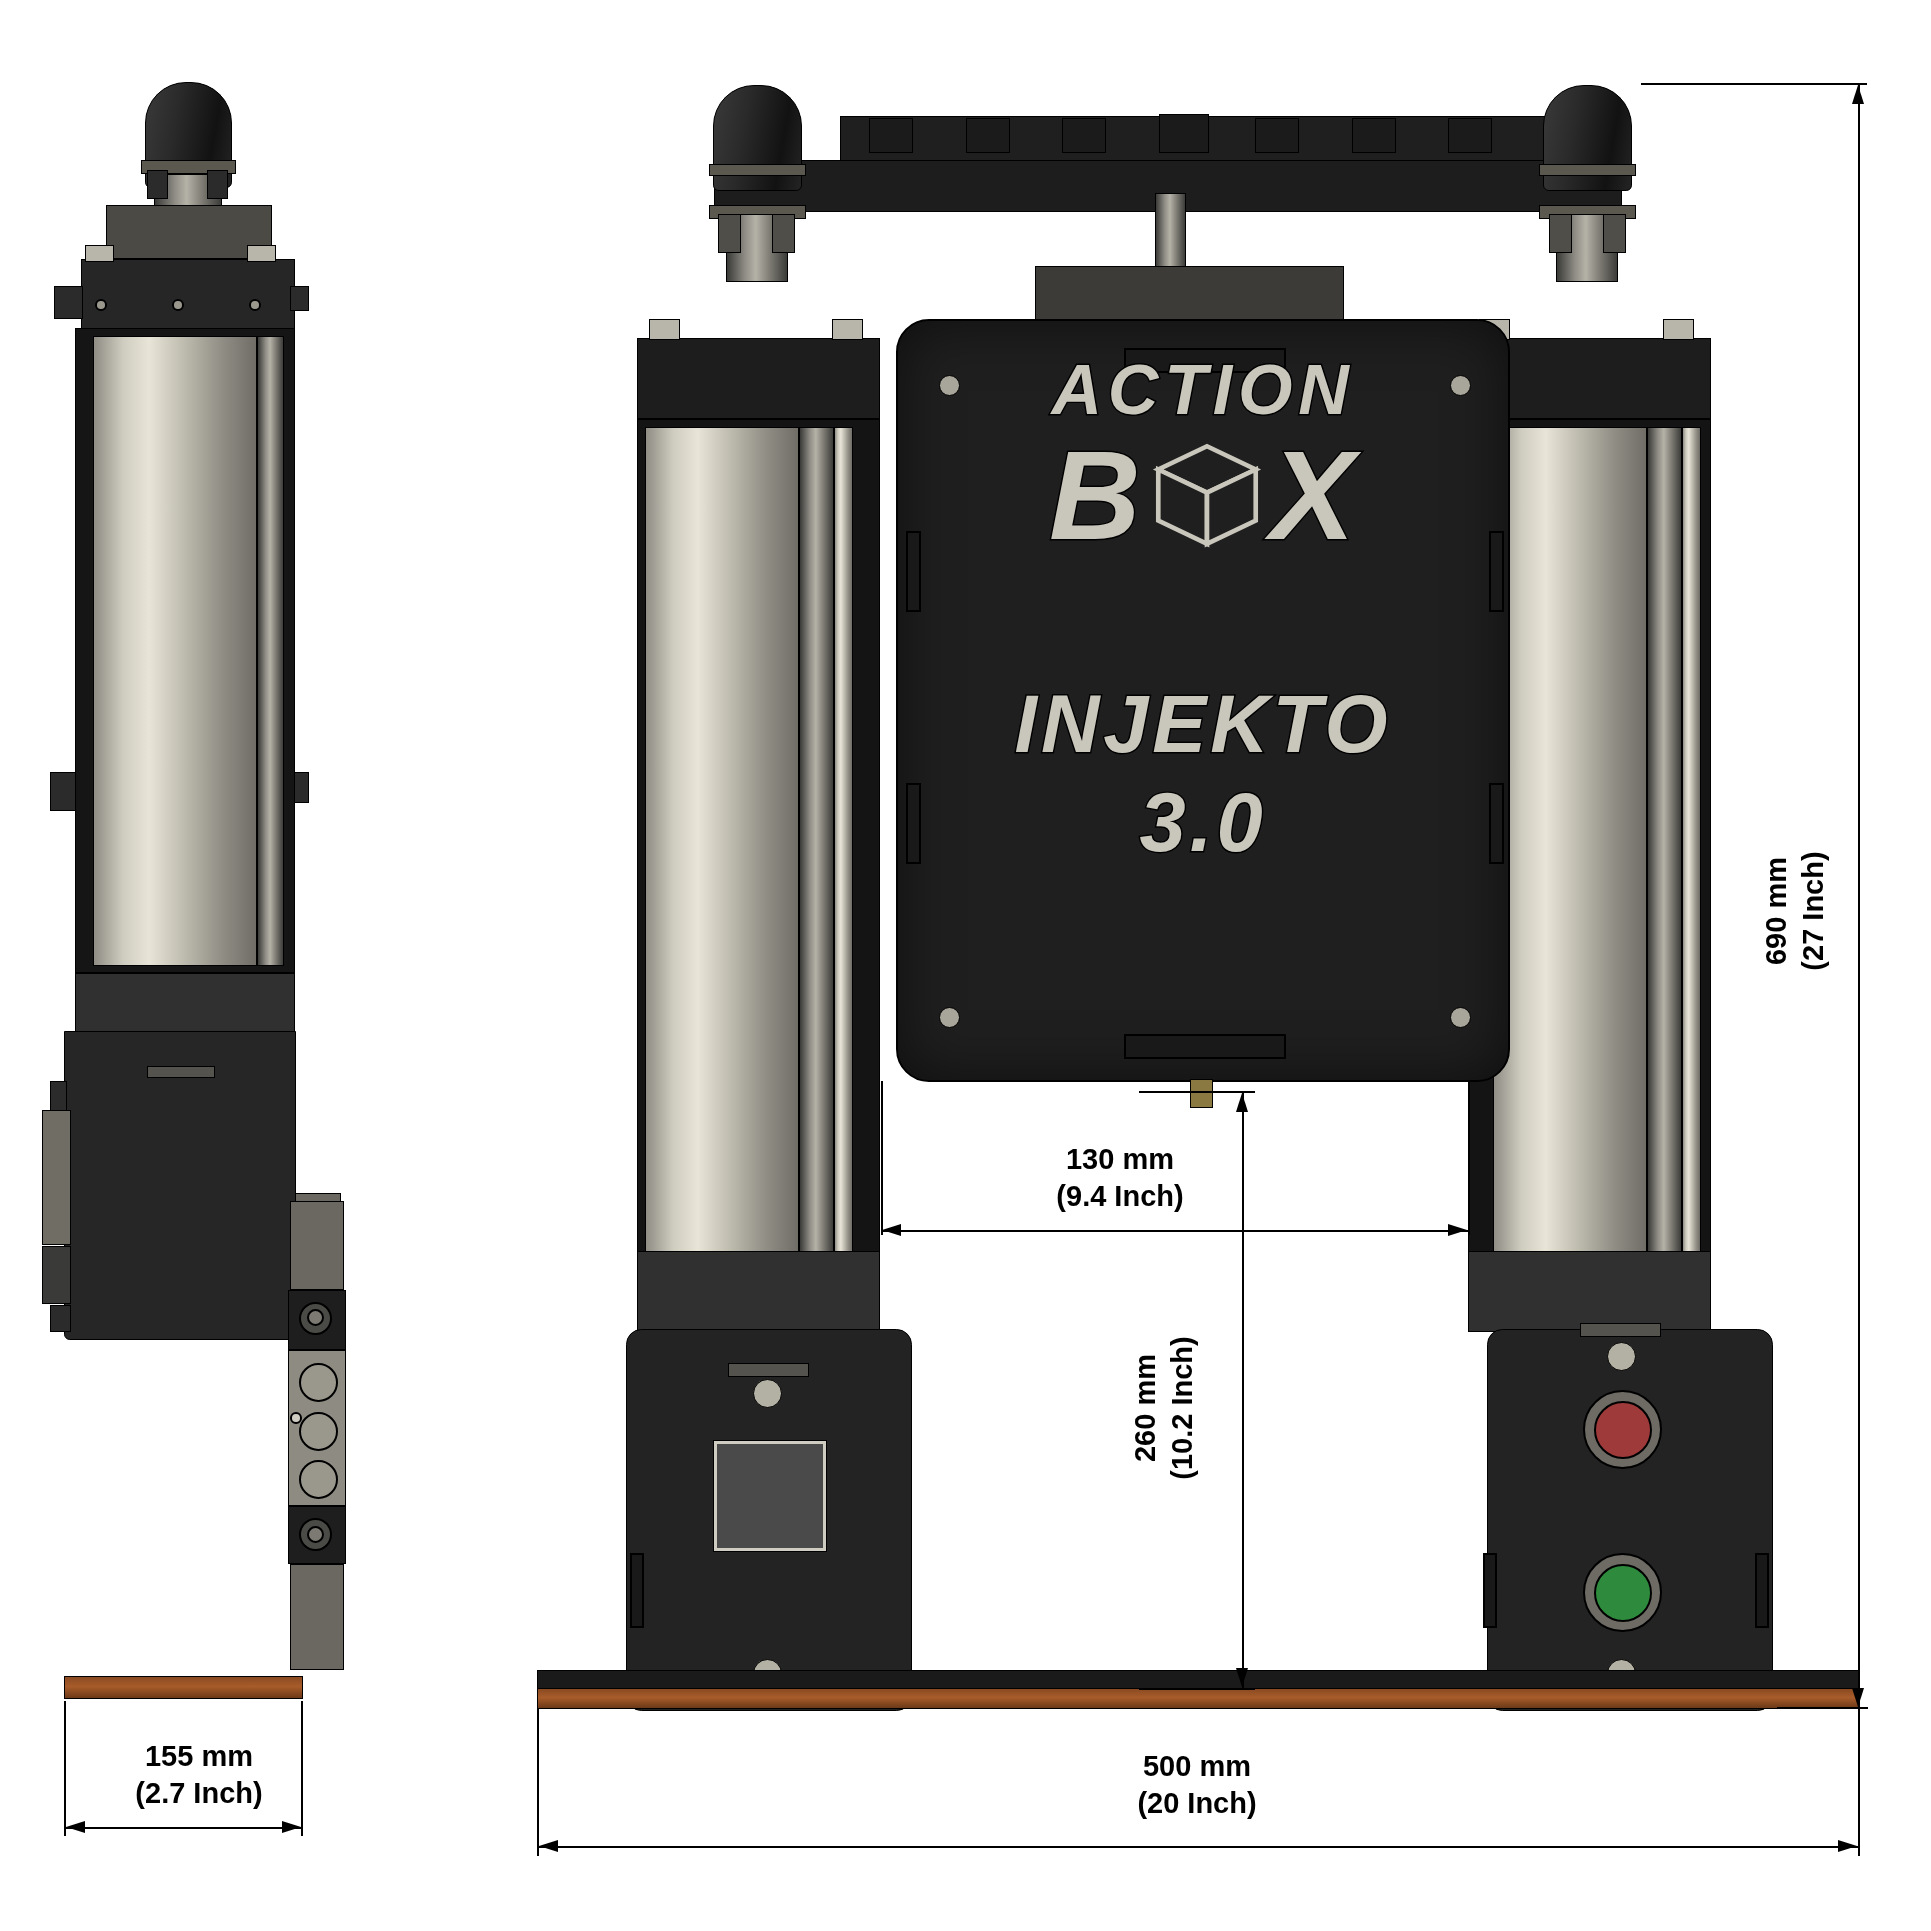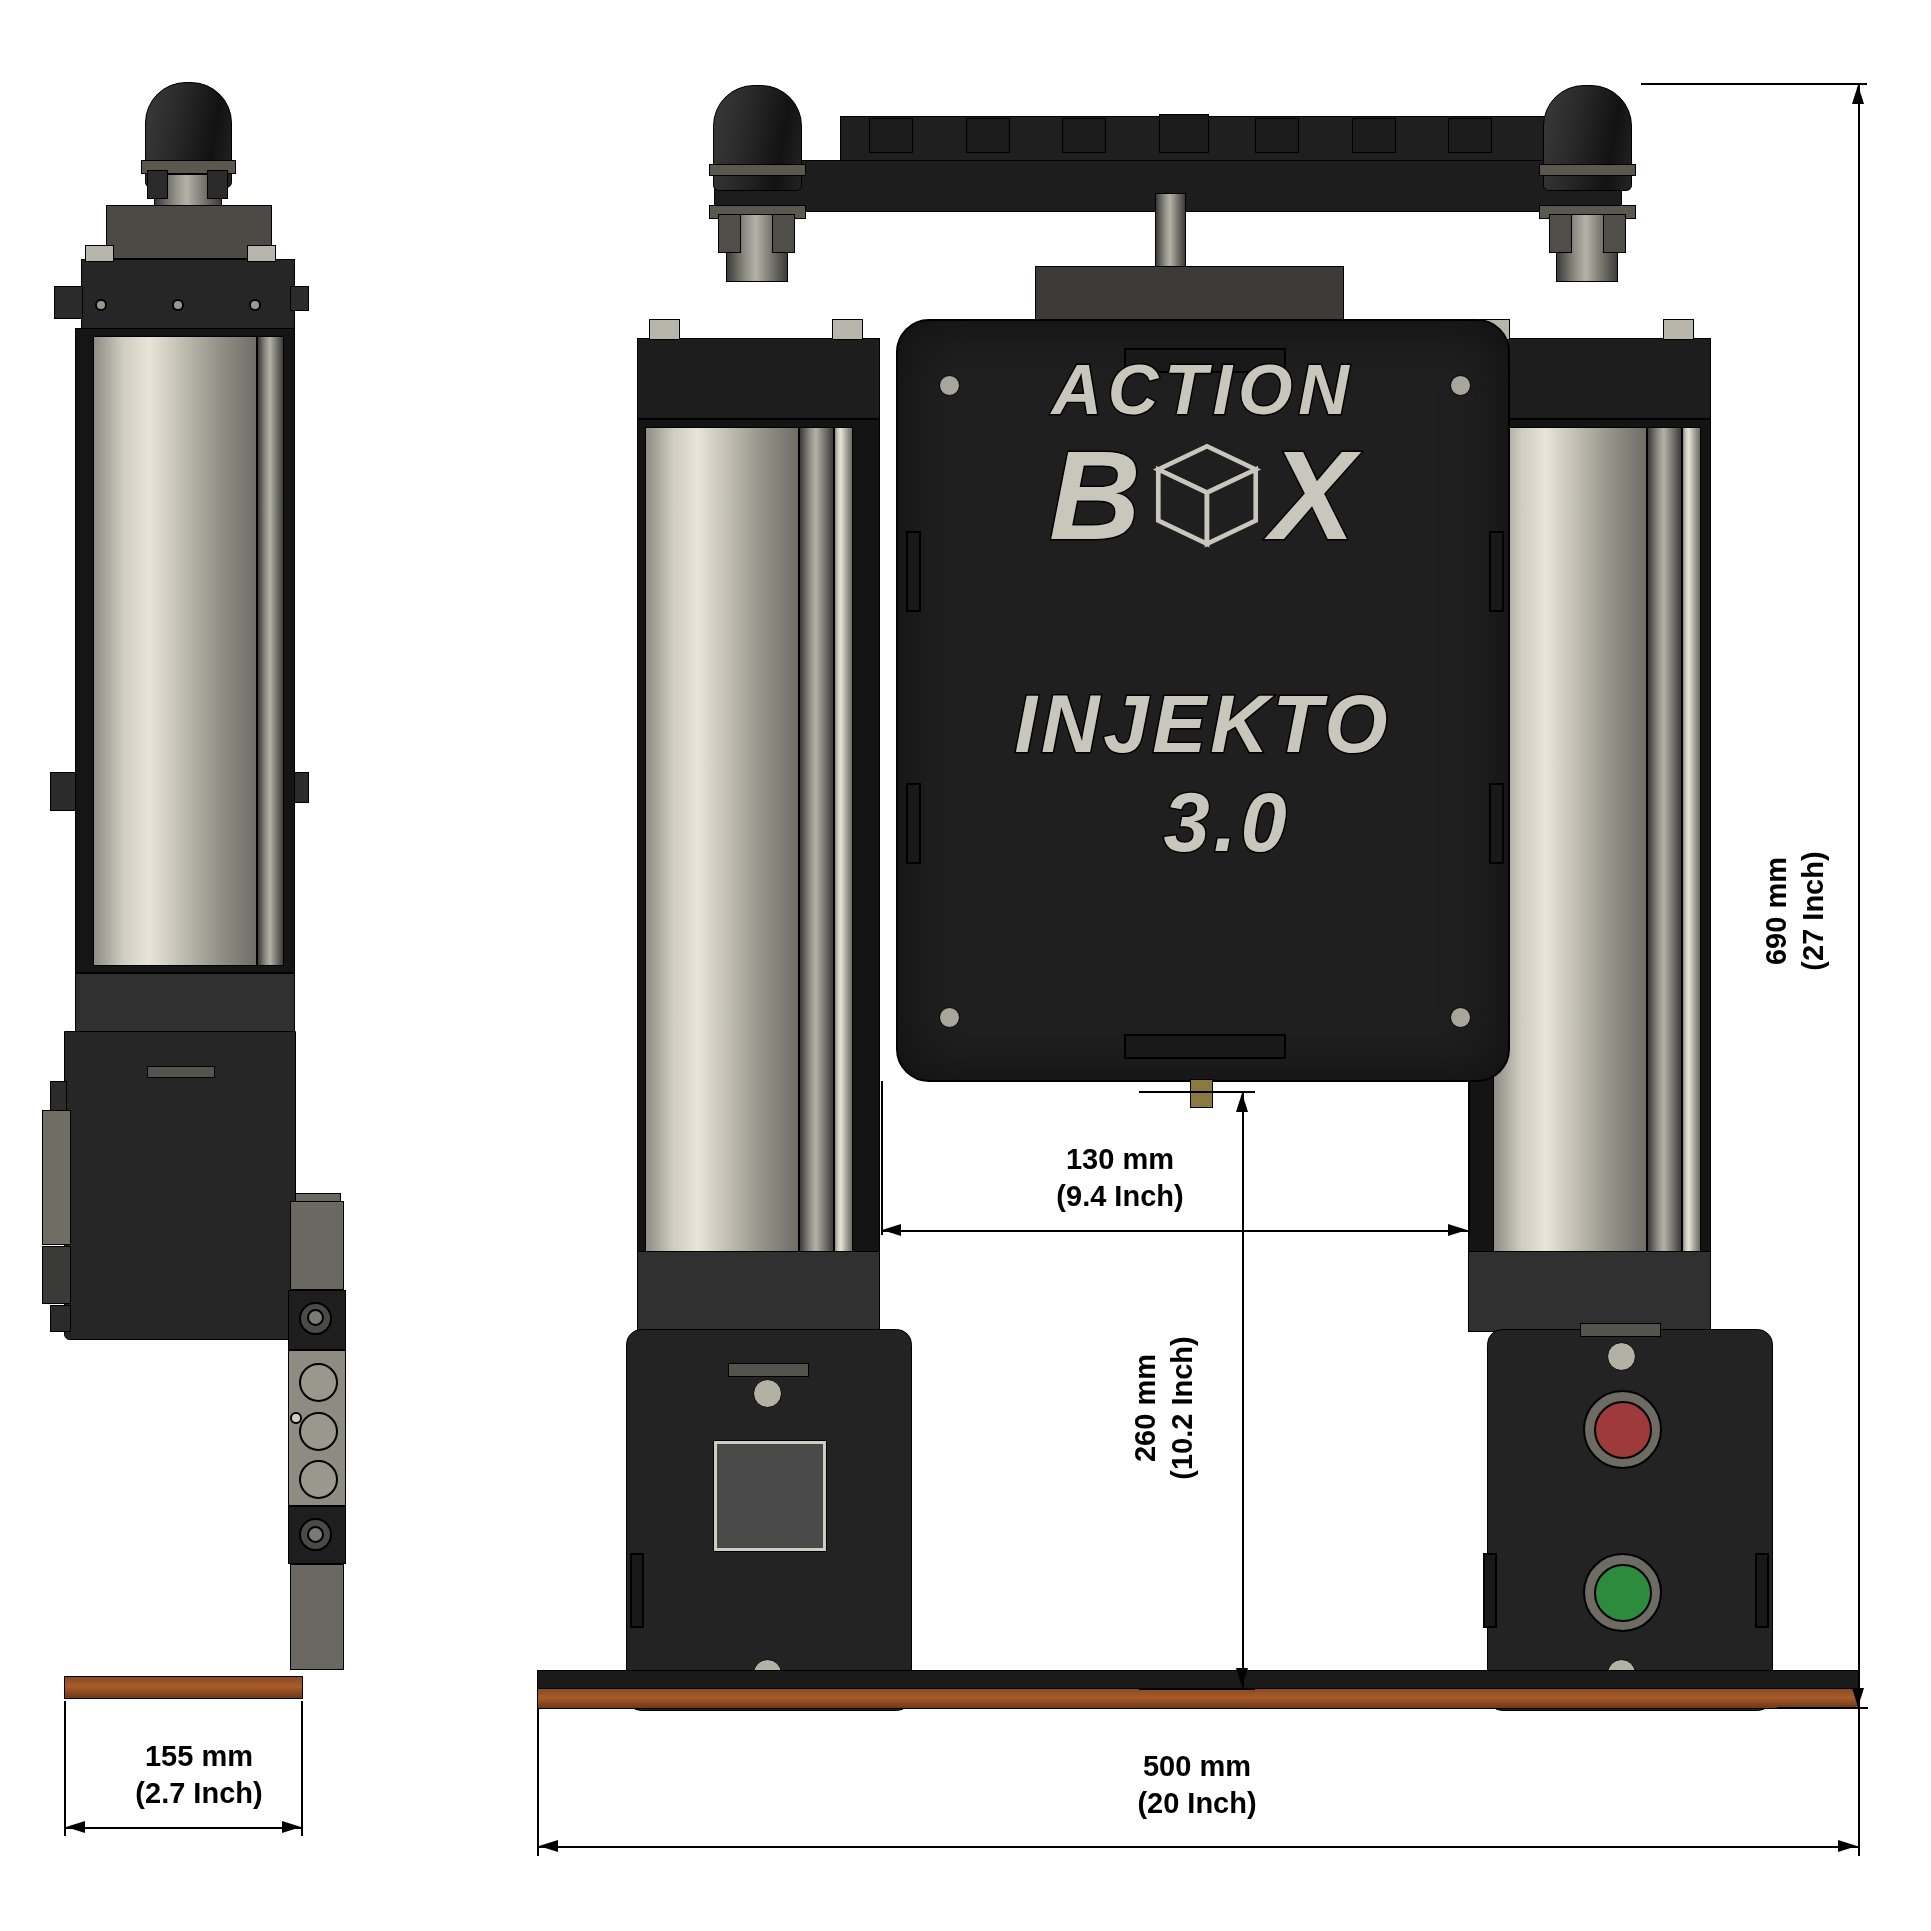--- a/index.html
+++ b/index.html
@@ -210,21 +210,21 @@
           <svg width="116" height="116" viewBox="0 0 100 100" aria-hidden="true">
             <polygon points="50,8 92,28 50,48 8,28" fill="#1f1f1f" stroke="#c9c6bb" stroke-width="4"></polygon>
             <polygon points="8,28 50,48 50,92 8,72" fill="#1f1f1f" stroke="#c9c6bb" stroke-width="4"></polygon>
             <polygon points="92,28 50,48 50,92 92,72" fill="#1f1f1f" stroke="#c9c6bb" stroke-width="4"></polygon>
           </svg>
         </span>
         <span class="logo-text" style="position:relative;width:auto;font-size:127px;">X</span>
       </div>
 
       <div class="logo-text" style="top:357px;font-size:81px;letter-spacing:3.9px;">INJEKTO</div>
-      <div class="logo-text" style="top:454px;font-size:83px;letter-spacing:3.9px;margin-left:24px;">3.0</div>
+      <div class="logo-text" style="top:454px;font-size:83px;letter-spacing:3.9px;">3.0</div>
     </div>
 
     <div class="blk-f" style="left:1190px;top:1079px;width:23px;height:29px;background:#8a7a42;"></div>
 
     <div class="blk" style="left:626px;top:1329px;width:286px;height:382px;border-radius:15.4px;background:#232323;"></div>
     <div class="slot-l" style="left:728px;top:1363px;width:81px;height:13.5px;"></div>
     <div class="hexbolt" style="left:753px;top:1379px;width:29px;height:29px;border-radius:50%;"></div>
     <div class="sq-window" style="left:714px;top:1441px;width:112px;height:110px;"></div>
     <div class="plate-vent" style="left:630px;top:1553px;width:13.5px;height:75px;"></div>
     <div class="hexbolt" style="left:753px;top:1659px;width:29px;height:29px;border-radius:50%;"></div>

